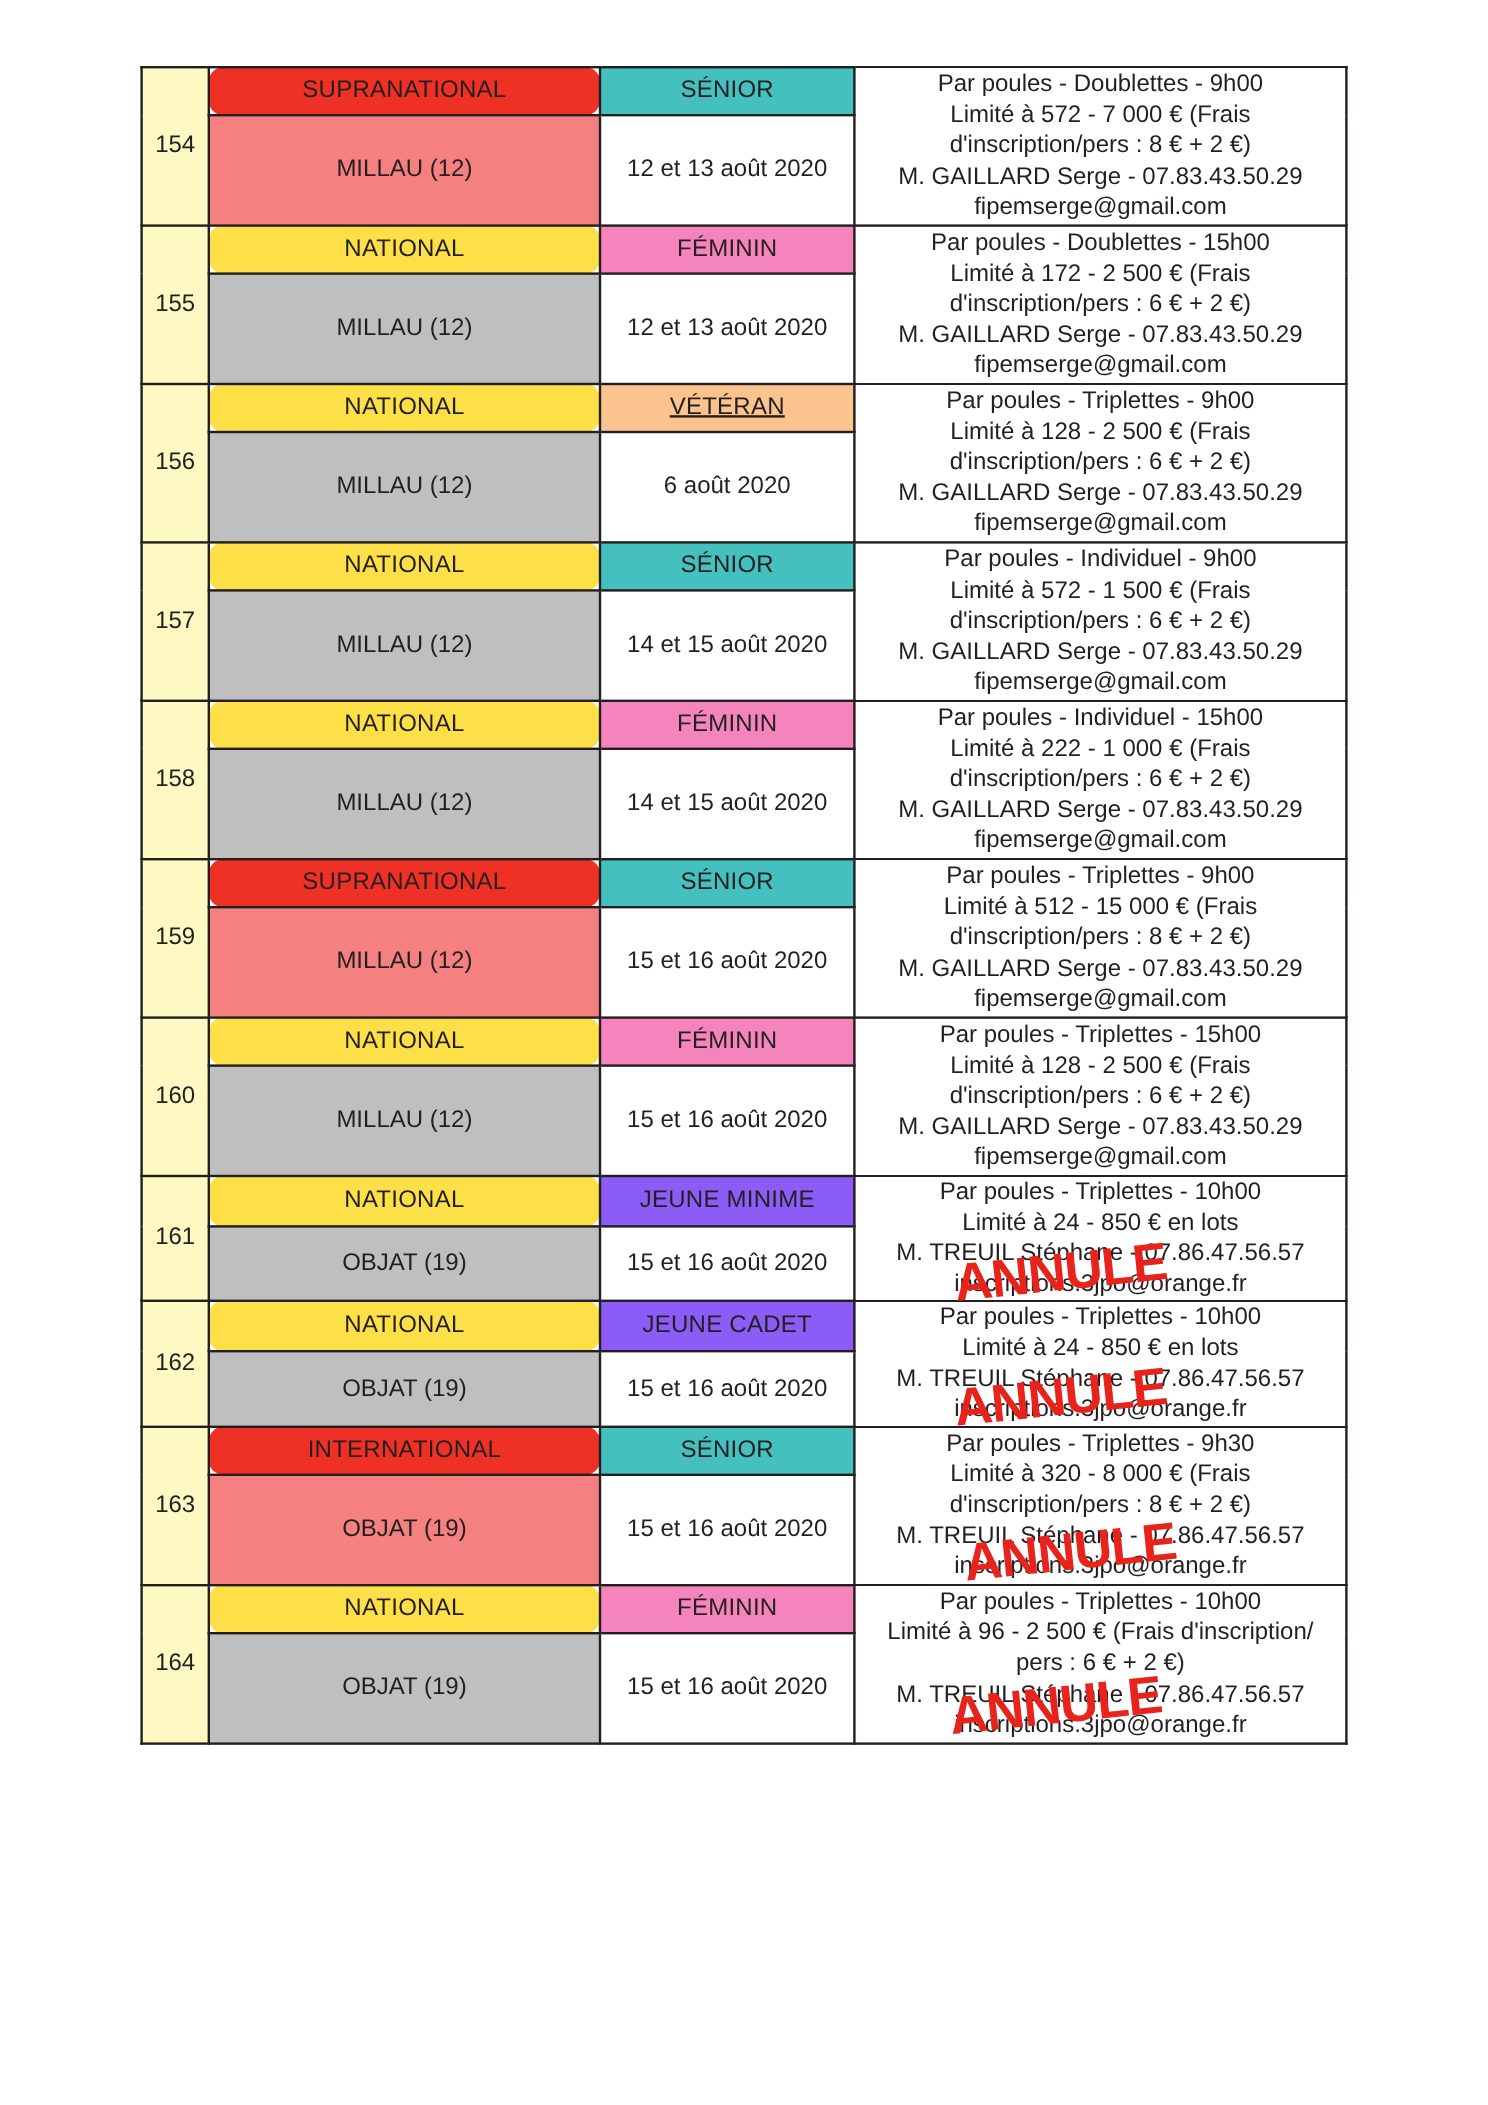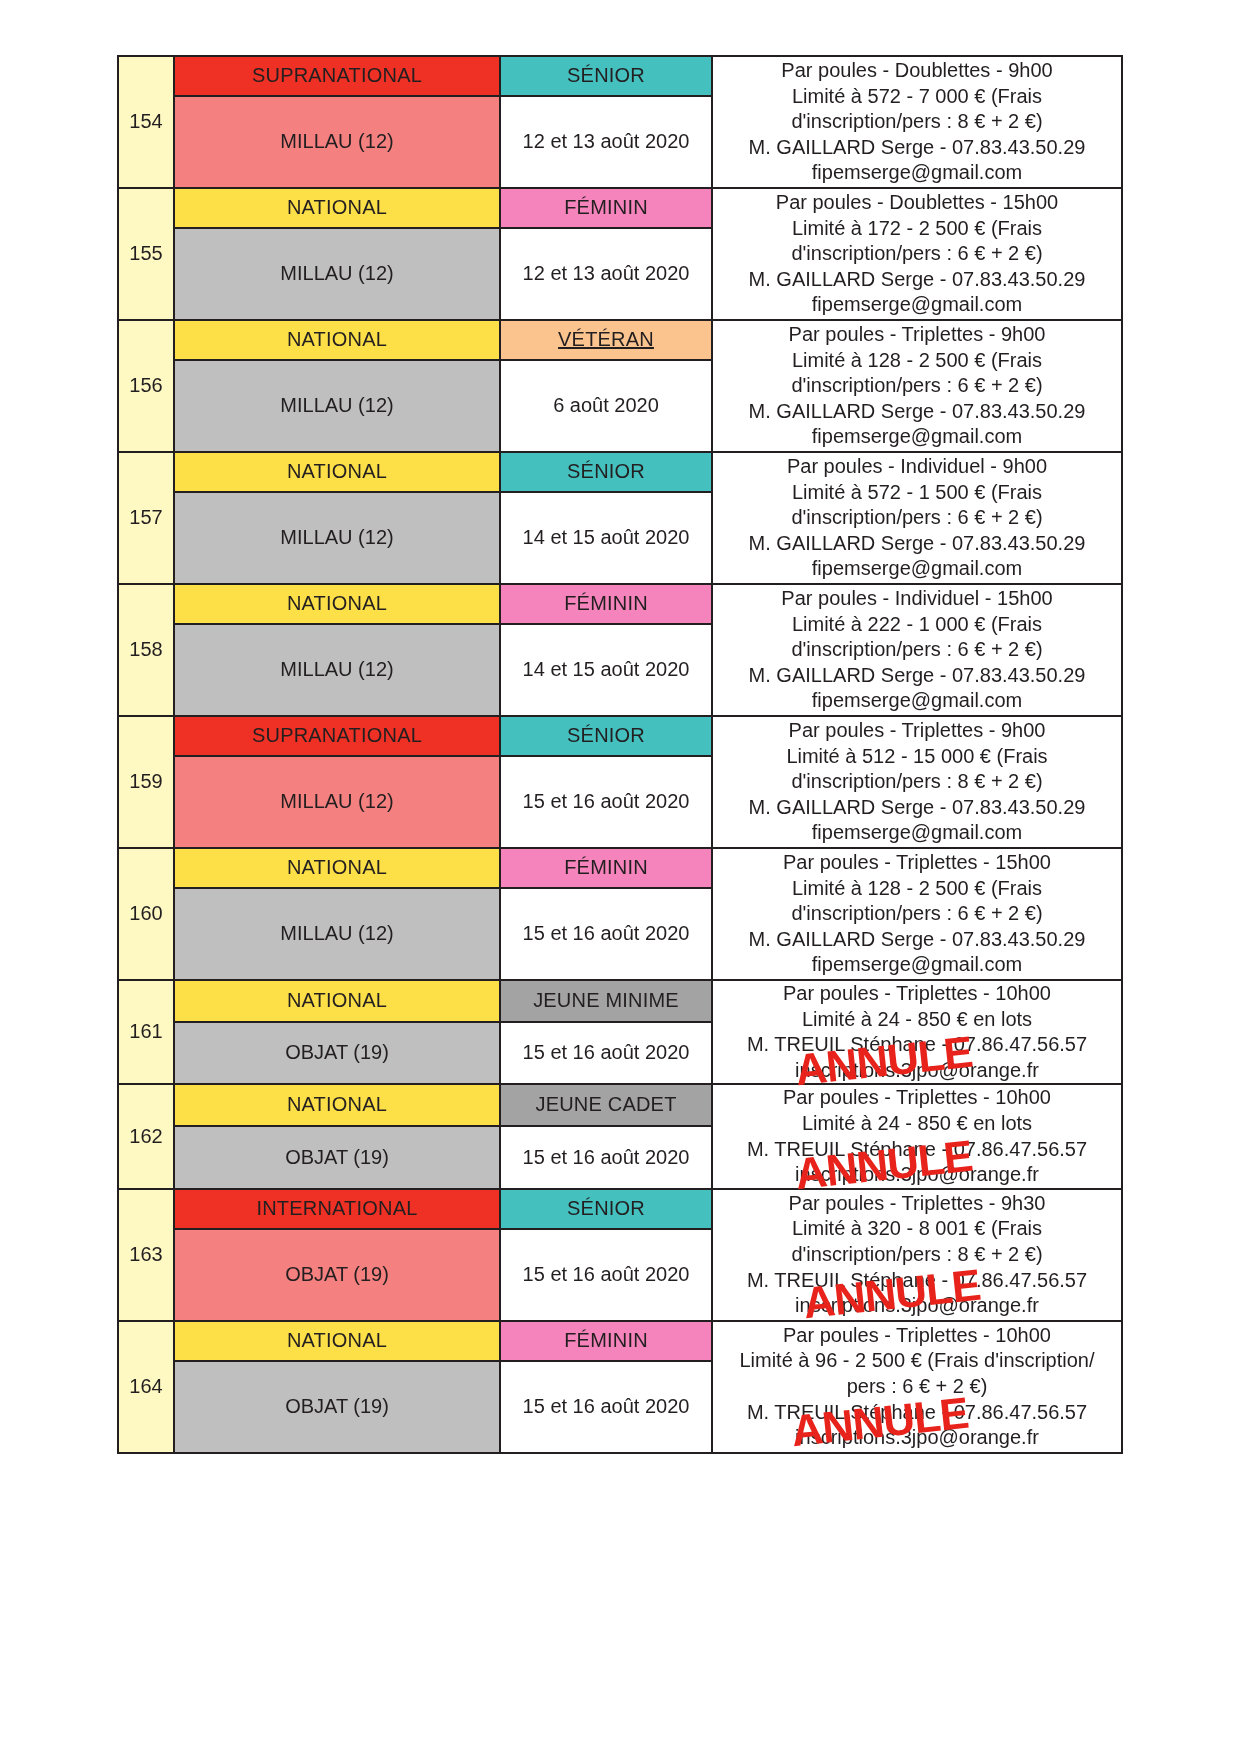--- a/index.html
+++ b/index.html
@@ -49,41 +49,42 @@
     background: #fef9c3;
     font-size: 21px;
     color: #231f20;
   }
 
   
   td.level-cell {
     height: 38px;
     font-size: 20px;
     letter-spacing: 0.2px;
+    border-radius: 12px;
   }
   td.level-cell.lvl-red  { background: #ee3124; }
   td.level-cell.lvl-gray { background: #fde047; }
 
   
   td.city-cell {
     font-size: 20px;
   }
   td.city-cell.city-red  { background: #f58080; }
   td.city-cell.city-gray { background: #bfbfbf; }
 
   
   td.cat-cell {
     height: 38px;
     font-size: 20px;
     letter-spacing: 0.2px;
   }
   td.cat-cell.cat-senior  { background: #44c0bf; }
   td.cat-cell.cat-feminin { background: #f484bb; }
   td.cat-cell.cat-veteran { background: #fbc48f; text-decoration: underline; }
-  td.cat-cell.cat-jeune   { background: #a3a3a3; }
+  td.cat-cell.cat-jeune   { background: #8b5cf6; }
 
   
   td.date-cell { background: #ffffff; font-size: 20px; }
 
   
   td.detail-cell {
     background: #ffffff;
     position: relative;
     padding: 4px 6px 4px 6px;
     font-size: 19.5px;
@@ -287,21 +288,21 @@
           <td class="city-cell city-gray" style="height: 58px;">OBJAT (19)</td>
           <td class="date-cell">15 et 16 août 2020</td>
         </tr>
         <tr>
           <td class="num-cell" rowspan="2">163</td>
           <td class="level-cell lvl-red">INTERNATIONAL</td>
           <td class="cat-cell cat-senior">SÉNIOR</td>
           <td class="detail-cell" rowspan="2">
             <div class="detail-lines">
               <span class="dline">Par poules - Triplettes - 9h30</span>
-              <span class="dline">Limité à 320 - 8 001 € (Frais</span>
+              <span class="dline">Limité à 320 - 8 000 € (Frais</span>
               <span class="dline">d'inscription/pers : 8 € + 2 €)</span>
               <span class="dline">M. TREUIL Stéphane - 07.86.47.56.57</span>
               <span class="dline">inscriptions.3jpo@orange.fr</span>
             </div>
             <div class="annule-stamp s-163">ANNULE</div>
           </td>
         </tr>
         <tr>
           <td class="city-cell city-red" style="height: 90px;">OBJAT (19)</td>
           <td class="date-cell">15 et 16 août 2020</td>

